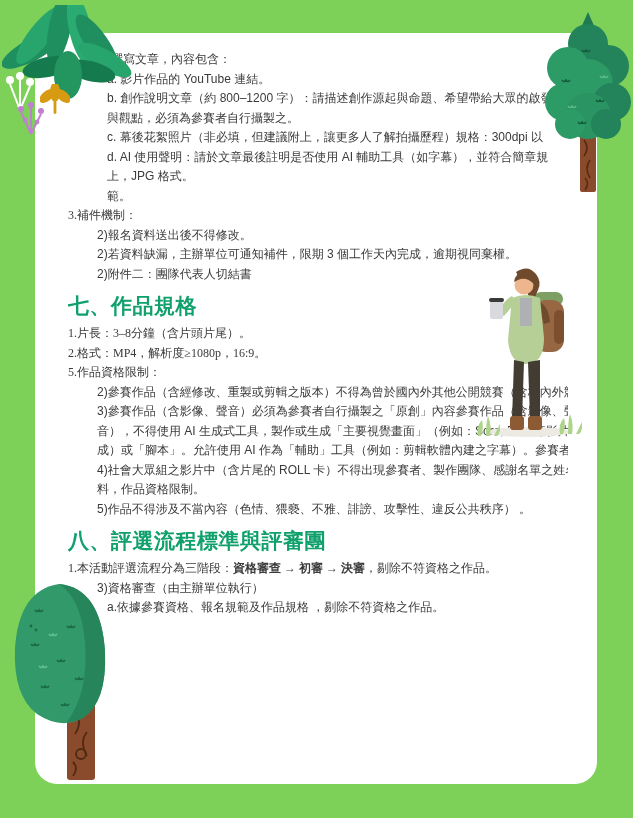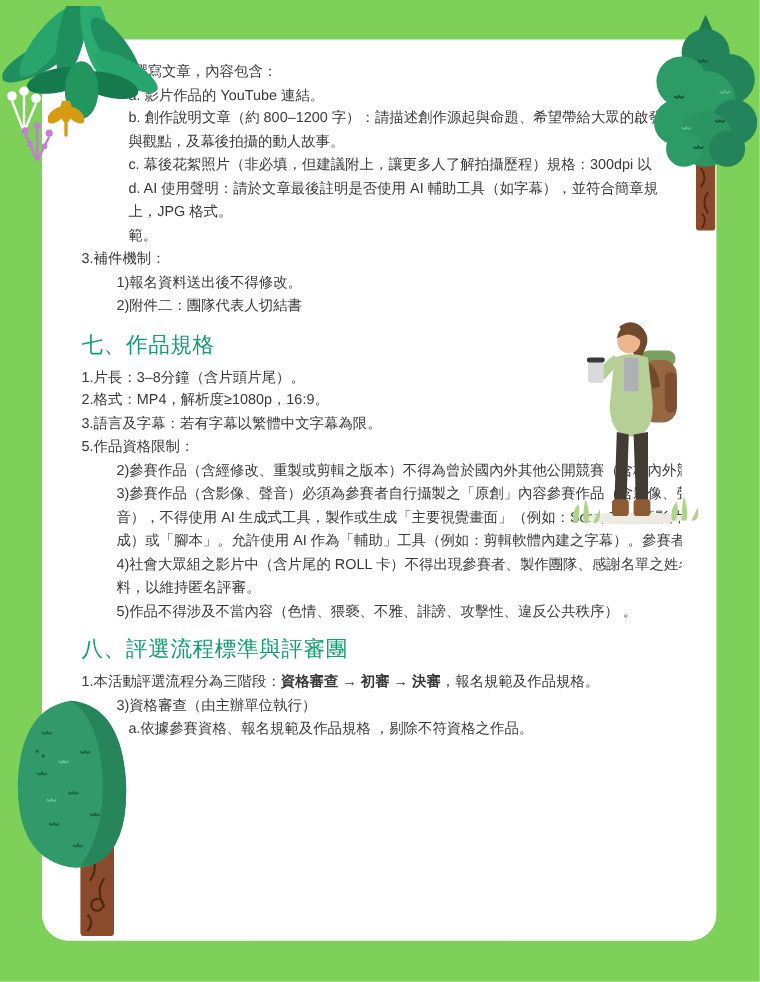--- a/index.html
+++ b/index.html
@@ -26,68 +26,68 @@
   .content{
     position:absolute;
     left:68px;top:50px;width:500px;height:726px;
     overflow:hidden;
     color:var(--body);
     font-size:12px;
     font-weight:500;
     line-height:19.5px;
   }
   .line{white-space:nowrap;}
-  .indent-0{margin-left:0;}
+  .indent-0{margin-left:0;font-family:Liberation Serif, serif;}
   .indent-1{margin-left:29px;}
   .indent-2{margin-left:39px;}
   .heading{
     color:var(--heading);
-    font-size:18px;
-    font-weight:400;
+    font-size:21px;
+    font-weight:700;
     line-height:24px;
     margin:10px 0 6px 0;
     letter-spacing:.5px;
     white-space:nowrap;
   }
   .b{font-weight:800;}
   .deco{position:absolute;pointer-events:none;}
 </style>
 </head>
 <body>
 
 <div class="page">
 
   <div class="card"></div>
 
   <div class="content" id="content">
       <div class="line indent-1">2) 撰寫文章，內容包含：</div>
       <div class="line indent-2">a. 影片作品的 YouTube 連結。</div>
       <div class="line indent-2">b. 創作說明文章（約 800–1200 字）：請描述創作源起與命題、希望帶給大眾的啟發</div>
-      <div class="line indent-2">與觀點，及幕後拍攝的動人故事。</div>
+      <div class="line indent-2">與觀點，必須為參賽者自行攝製之。</div>
       <div class="line indent-2">c. 幕後花絮照片（非必填，但建議附上，讓更多人了解拍攝歷程）規格：300dpi 以</div>
       <div class="line indent-2">d. AI 使用聲明：請於文章最後註明是否使用 AI 輔助工具（如字幕），並符合簡章規</div>
       <div class="line indent-2">上，JPG 格式。</div>
       <div class="line indent-2">範。</div>
       <div class="line indent-0">3.補件機制：</div>
-      <div class="line indent-1">1)報名資料送出後不得修改。</div>
+      <div class="line indent-1">2)報名資料送出後不得修改。</div>
+      <div class="line indent-1">2)若資料缺漏，主辦單位可通知補件，限期 3 個工作天內完成，逾期視同棄權。</div>
       <div class="line indent-1">2)附件二：團隊代表人切結書</div>
       <div class="heading">七、作品規格</div>
       <div class="line indent-0">1.片長：3–8分鐘（含片頭片尾）。</div>
       <div class="line indent-0">2.格式：MP4，解析度≥1080p，16:9。</div>
-      <div class="line indent-0">3.語言及字幕：若有字幕以繁體中文字幕為限。</div>
       <div class="line indent-0">5.作品資格限制：</div>
       <div class="line indent-1">2)參賽作品（含經修改、重製或剪輯之版本）不得為曾於國內外其他公開競賽（含校內外競</div>
       <div class="line indent-1">3)參賽作品（含影像、聲音）必須為參賽者自行攝製之「原創」內容參賽作品（含影像、聲</div>
       <div class="line indent-1">音），不得使用 AI 生成式工具，製作或生成「主要視覺畫面」（例如：Sora, Pika 等影片生</div>
       <div class="line indent-1">成）或「腳本」。允許使用 AI 作為「輔助」工具（例如：剪輯軟體內建之字幕）。參賽者必須</div>
       <div class="line indent-1">4)社會大眾組之影片中（含片尾的 ROLL 卡）不得出現參賽者、製作團隊、感謝名單之姓名資</div>
-      <div class="line indent-1">料，以維持匿名評審。</div>
+      <div class="line indent-1">料，作品資格限制。</div>
       <div class="line indent-1">5)作品不得涉及不當內容（色情、猥褻、不雅、誹謗、攻擊性、違反公共秩序） 。</div>
       <div class="heading">八、評選流程標準與評審團</div>
-      <div class="line indent-0"><span>1.本活動評選流程分為三階段：</span><span class="b">資格審查 → 初審 → 決審</span><span>，報名規範及作品規格。</span></div>
+      <div class="line indent-0"><span>1.本活動評選流程分為三階段：</span><span class="b">資格審查 → 初審 → 決審</span><span>，剔除不符資格之作品。</span></div>
       <div class="line indent-1">3)資格審查（由主辦單位執行）</div>
       <div class="line indent-2">a.依據參賽資格、報名規範及作品規格 ，剔除不符資格之作品。</div>
     </div>
 
   <svg class="deco" style="left:2px;top:5px" width="150" height="110" viewBox="0 0 150 110">
     <g>
       <ellipse cx="30" cy="45" rx="34" ry="11" transform="rotate(-28 30 45)" fill="#1f8f5f"></ellipse>
       <ellipse cx="38" cy="30" rx="36" ry="11" transform="rotate(-52 38 30)" fill="#27a56d"></ellipse>
       <ellipse cx="58" cy="22" rx="38" ry="11" transform="rotate(-78 58 22)" fill="#1f8f5f"></ellipse>
       <ellipse cx="78" cy="24" rx="36" ry="11" transform="rotate(78 78 24)" fill="#2aab72"></ellipse>

